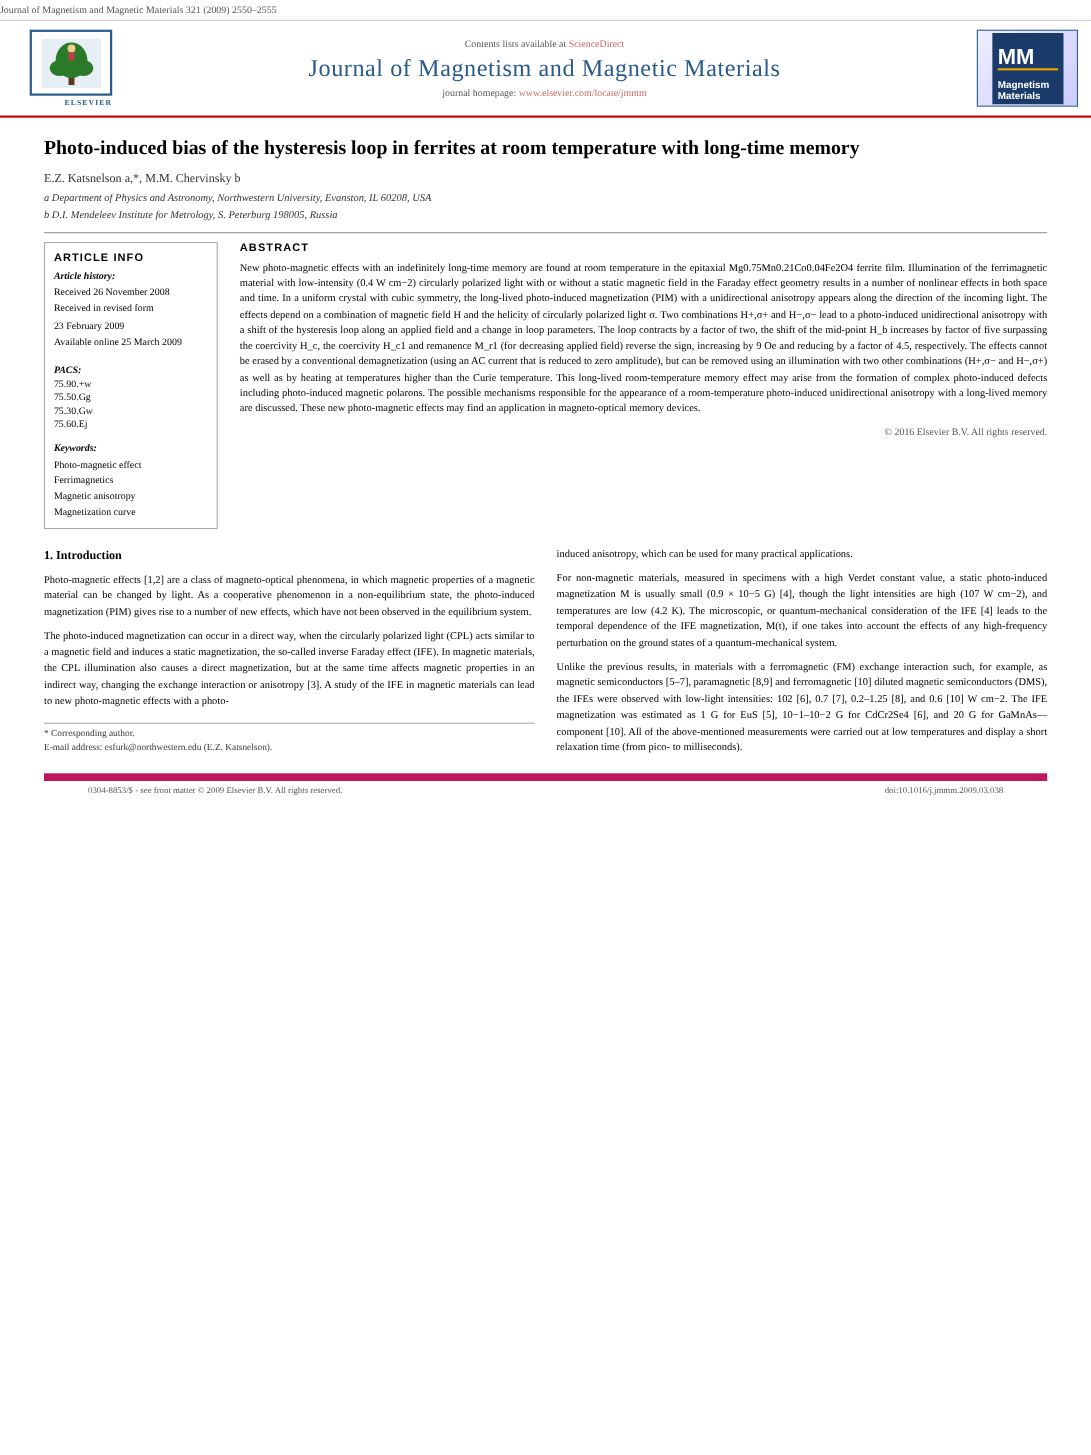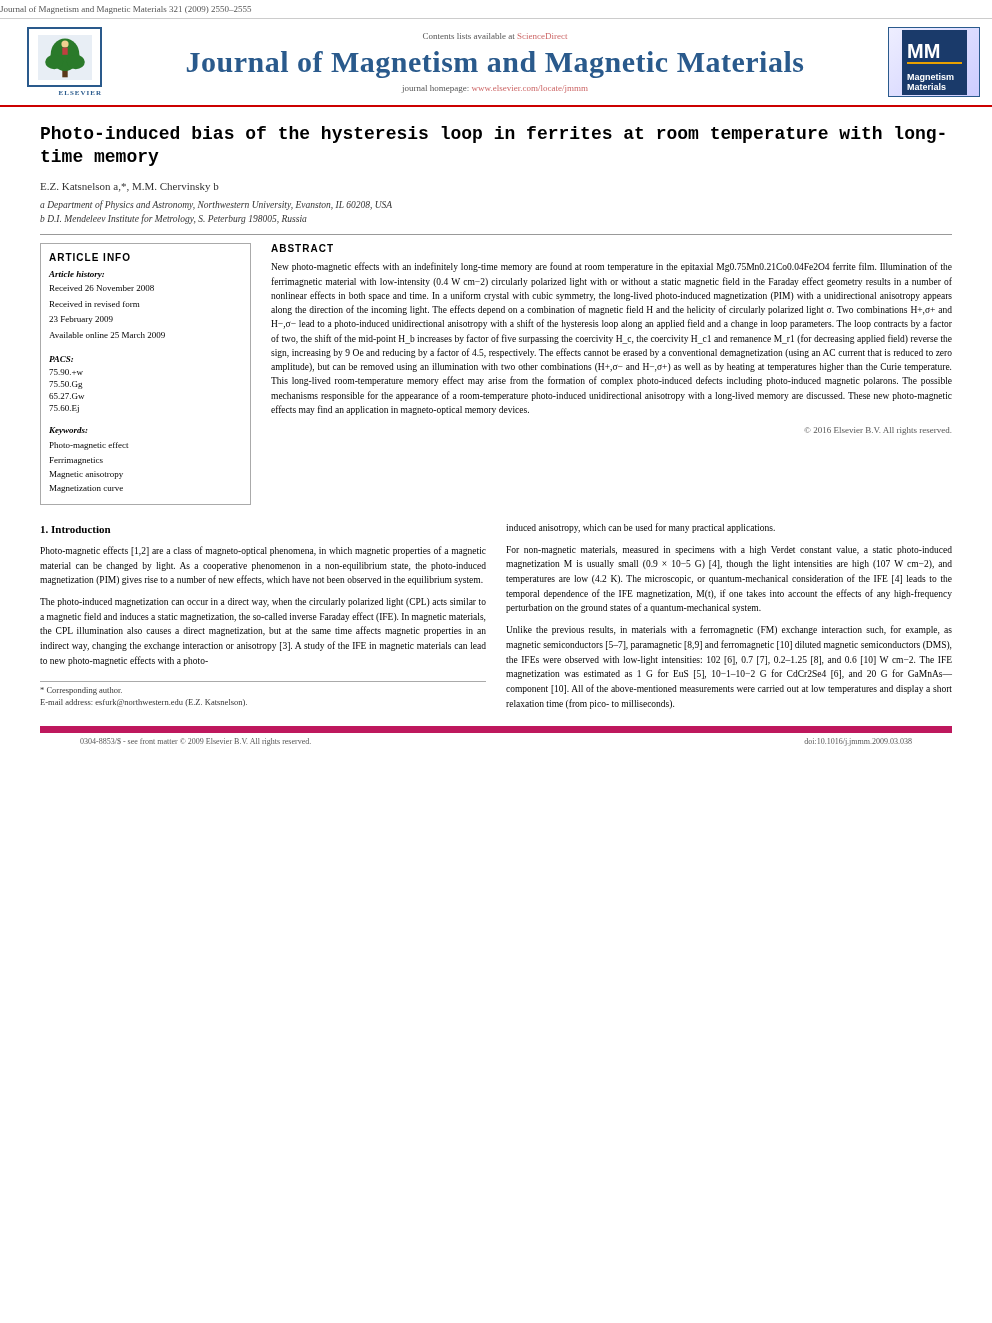--- a/index.html
+++ b/index.html
@@ -83,22 +83,22 @@
       font-size: 9px;
       color: #555;
       margin-bottom: 4px;
     }
     .sciencedirect-link a {
       color: #c66;
       text-decoration: none;
     }
 
     .journal-main-title {
-      font-size: 30px;
-      font-weight: bold;
+      font-size: 22px;
+      font-weight: normal;
       color: #2a5a8c;
       font-family: 'Times New Roman', Times, serif;
       letter-spacing: 0.5px;
     }
 
     .journal-homepage {
       font-size: 9px;
       color: #555;
       margin-top: 4px;
     }
@@ -126,21 +126,21 @@
       padding: 16px 40px 16px 40px;
     }
 
     
     .article-title {
       font-size: 18px;
       font-weight: bold;
       color: #000;
       line-height: 1.3;
       margin-bottom: 10px;
-      font-family: Liberation Mono, monospace;
+      font-family: Liberation Serif, serif;
     }
 
     
     .authors {
       font-size: 11px;
       color: #333;
       margin-bottom: 6px;
     }
 
     .affiliations {
@@ -158,21 +158,21 @@
     }
 
     
     .two-col {
       display: flex;
       gap: 20px;
       margin-top: 8px;
     }
 
     .left-col {
-      width: 211px;
+      width: 158px;
       flex-shrink: 0;
     }
 
     .right-col {
       flex: 1;
     }
 
     
     .article-info-box {
       border: 1px solid #aaa;
@@ -356,21 +356,21 @@
           <div class="subsection-label">Article history:</div>
           <p>Received 26 November 2008</p>
           <p>Received in revised form</p>
           <p>23 February 2009</p>
           <p>Available online 25 March 2009</p>
 
           <br>
           <div class="subsection-label">PACS:</div>
           <div class="pacs-item">75.90.+w</div>
           <div class="pacs-item">75.50.Gg</div>
-          <div class="pacs-item">65.27.Gw</div>
+          <div class="pacs-item">75.30.Gw</div>
           <div class="pacs-item">75.60.Ej</div>
 
           <br>
           <div class="subsection-label">Keywords:</div>
           <div class="keywords-list">
             <div>Photo-magnetic effect</div>
             <div>Ferrimagnetics</div>
             <div>Magnetic anisotropy</div>
             <div>Magnetization curve</div>
           </div>

